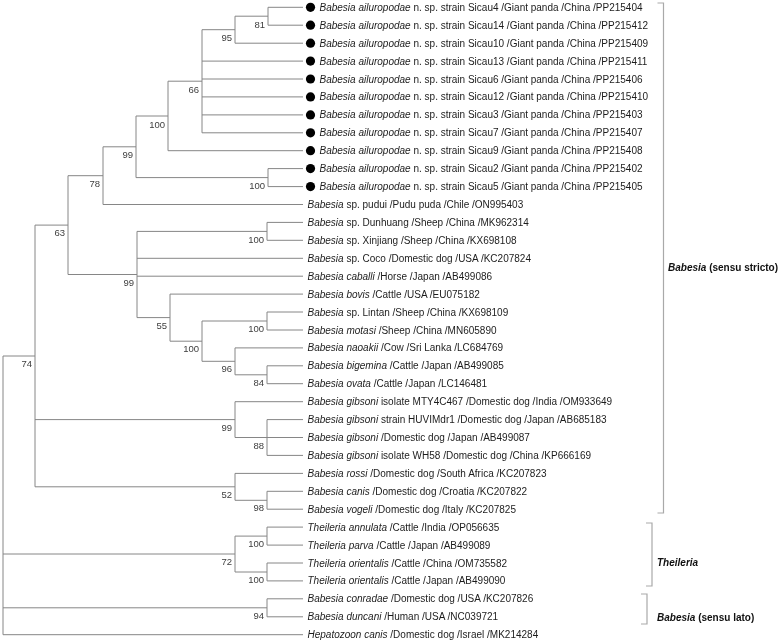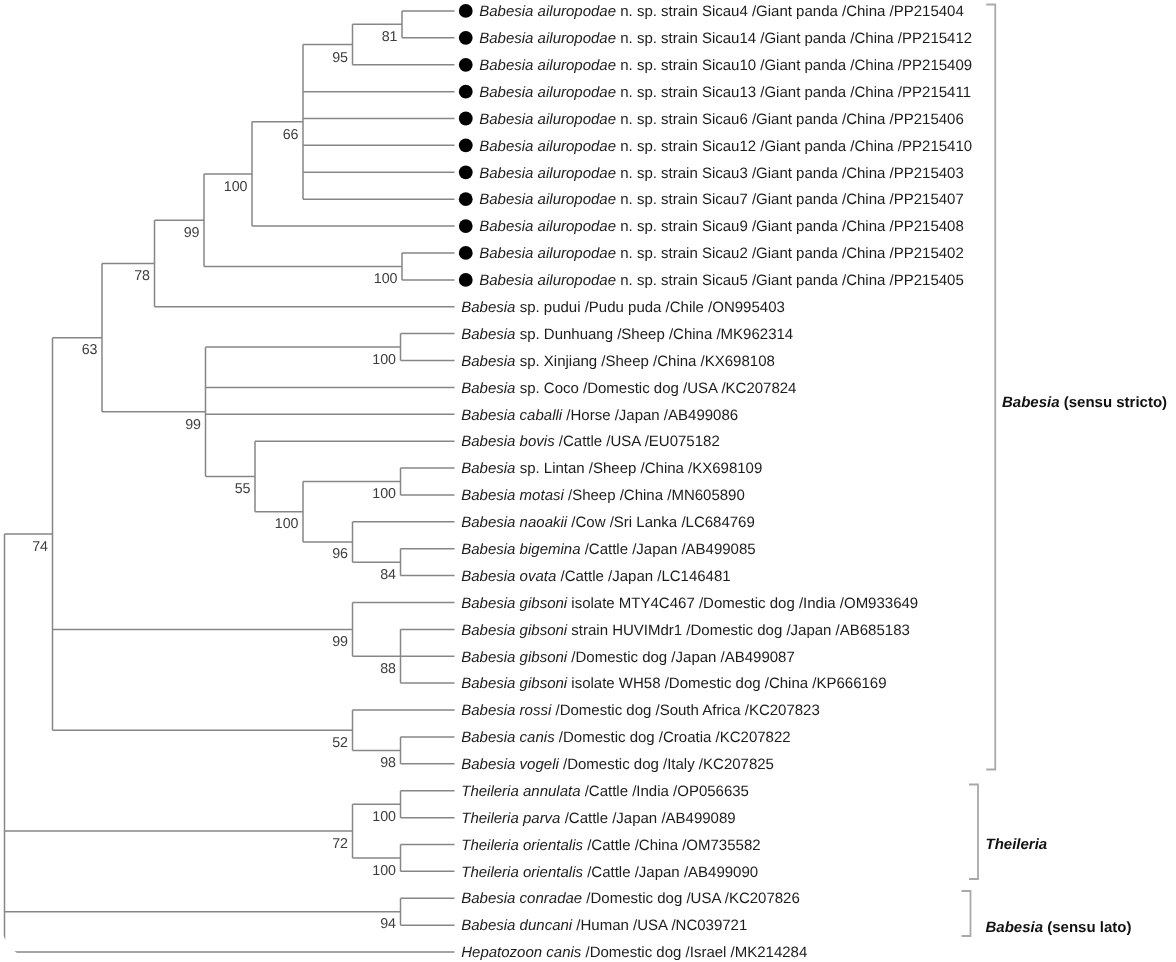--- a/index.html
+++ b/index.html
@@ -2,21 +2,20 @@
 <html><head>
 <meta charset="utf-8">
 <style>
   html,body{margin:0;padding:0;background:#fff;}
   .figure{
     position:relative;
     width:784px;height:641px;
     background:#ffffff;
     font-family:"Liberation Sans", sans-serif;
     overflow:hidden;
-    border-radius:28px;
   }
   svg{display:block;}
   .leaf-label{font-size:10px;fill:#1c1c1c;}
   .leaf-label .sp{font-style:italic;}
   .boot{font-size:9.5px;fill:#3d3d3d;}
   .bracket-label{font-size:10px;font-weight:bold;fill:#111;}
   .bracket-label .sp{font-style:italic;}
 </style>
 </head>
 <body>

